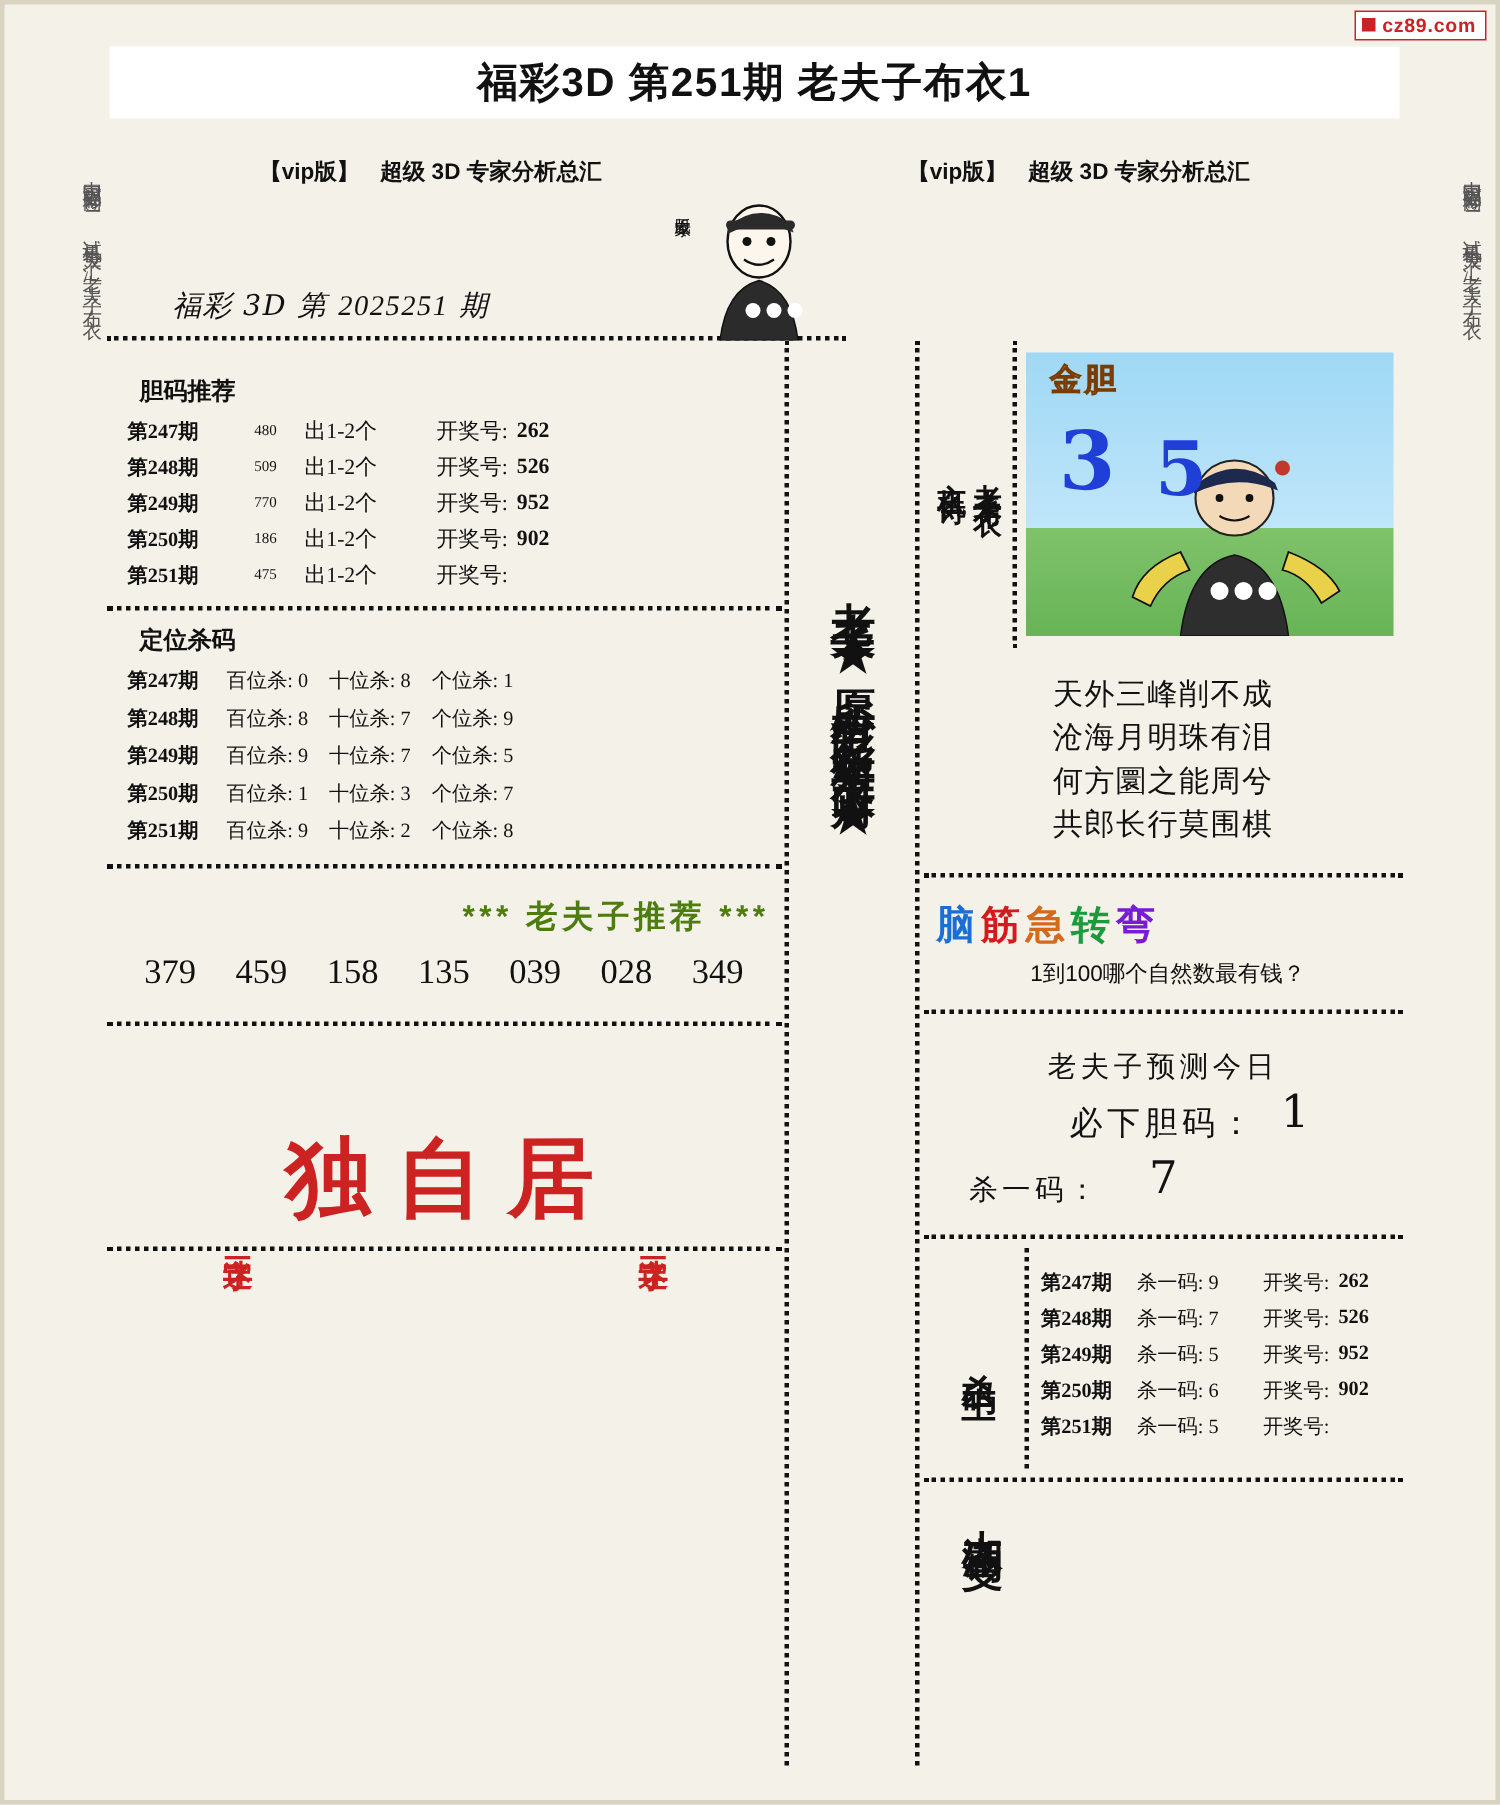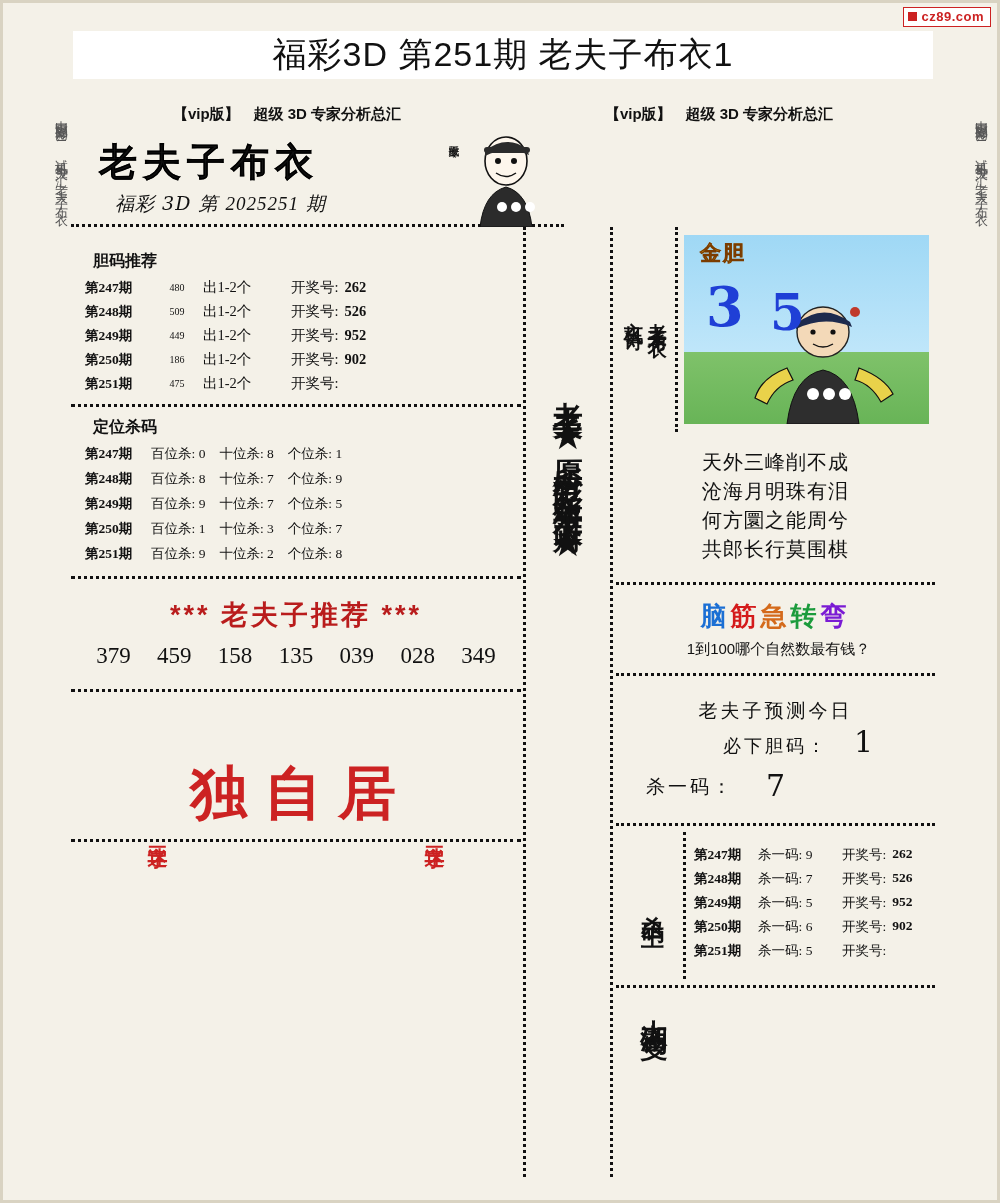--- a/index.html
+++ b/index.html
@@ -29,21 +29,21 @@
   .watermark .sq { width:9px; height:9px; background:#cc2222; display:inline-block; }
 
   
   .title-bar {
     position:absolute; left:70px; top:28px; width:860px; height:48px;
     background:#ffffff;
     display:flex; align-items:center; justify-content:center;
     z-index:20;
   }
   .title-bar .t {
-    font-size:34px; font-weight:normal; color:#111;
+    font-size:27px; font-weight:bold; color:#111;
     letter-spacing:1px;
   }
 
   
   .side-strip {
     position:absolute; top:95px; width:62px; height:1080px;
     font-size:13px; color:#555;
     writing-mode:vertical-rl;
     line-height:1.5;
     padding-top:12px;
@@ -121,21 +121,21 @@
 
   .killrow {
     display:flex; align-items:center; font-size:13.5px; color:#111;
     margin:7px 0 7px 6px; font-family:"Liberation Serif", serif;
   }
   .killrow .qi { width:66px; font-weight:bold; }
   .killrow .seg { margin-right:14px; }
   .killrow .seg b { font-weight:normal; }
 
   .rec-head {
-    text-align:center; font-size:27px; font-weight:bold; color:#b91c1c;
+    text-align:right; font-size:21px; font-weight:bold; color:#4d7c0f;
     letter-spacing:3px; margin:12px 0 10px;
   }
   .rec-nums {
     display:flex; justify-content:space-around; align-items:center;
     font-size:23px; color:#111; font-family:"Liberation Serif", serif;
     margin:6px 4px 14px;
   }
 
   .sanzi-panel { height:150px; display:flex; align-items:flex-end; justify-content:center; gap:12px; }
   .sanzi-tag {
@@ -186,37 +186,37 @@
   .big5 { position:absolute; left:86px; top:48px; font-size:50px; color:#1f3fd6;
           font-family:"DejaVu Serif", serif; font-weight:bold; z-index:3; }
   .figure { position:absolute; right:8px; bottom:0; width:170px; height:120px; z-index:2; }
 
   .poem {
     padding:10px 0 12px; text-align:center;
     font-size:20px; color:#111; line-height:1.45;
     font-family:"DejaVu Serif", serif; letter-spacing:1px;
   }
   .naojin {
-    text-align:center; font-size:26px; font-weight:bold; letter-spacing:4px;
+    font-size:26px; font-weight:bold; letter-spacing:4px;
     margin:8px 0 6px;
   }
   .naojin span:nth-child(1){ color:#1b6fd4; }
   .naojin span:nth-child(2){ color:#d41b1b; }
   .naojin span:nth-child(3){ color:#d46a1b; }
   .naojin span:nth-child(4){ color:#1b9b3c; }
   .naojin span:nth-child(5){ color:#7a1bd4; }
   .riddle { font-size:15px; color:#111; margin:4px 0 8px 6px;text-align:center; }
 
   .forecast { height:150px; position:relative; text-align:center; }
   .forecast .l1 {
     font-size:19px; color:#111; letter-spacing:3px; margin-top:16px;
     font-family:"DejaVu Serif", serif;
   }
   .forecast .l2 {
-    font-size:18px; color:#111; letter-spacing:3px; margin-top:10px;
+    font-size:22px; color:#111; letter-spacing:3px; margin-top:10px;
     font-family:Liberation Mono, monospace;
   }
   .forecast .l3 {
     font-size:19px; color:#111; letter-spacing:3px; margin-top:16px;
     font-family:"DejaVu Serif", serif; text-align:left; padding-left:22px;
   }
   .forecast .hand1 { position:absolute; right:62px; top:48px; font-size:30px;
                      font-family:"DejaVu Serif", serif; color:#111; }
   .forecast .hand2 { position:absolute; left:150px; top:92px; font-size:30px;
                      font-family:"DejaVu Serif", serif; color:#111; }
@@ -270,21 +270,20 @@
         <span class="vip">【vip版】</span>
         <span>超级 3D 专家分析总汇</span>
       </div>
       <div class="half">
         <span class="vip">【vip版】</span>
         <span>超级 3D 专家分析总汇</span>
       </div>
     </div>
 
     <div class="masthead">
-      <div class="mast-title">老夫子布衣</div>
       <div class="mast-sub">
         <span>福彩 3D 第</span>
         <span class="num">2025251</span>
         <span>期</span>
       </div>
       <div class="mascot">
         <div class="label">专家已版</div>
         <svg viewBox="0 0 110 96" width="110" height="96">
           <ellipse cx="62" cy="30" rx="21" ry="24" fill="#fdf6ec" stroke="#111" stroke-width="1.6"></ellipse>
           <path d="M41 20 q21 -17 42 -2 l2 6 q-23 -10 -44 1 z" fill="#2b2b2b"></path>
@@ -316,21 +315,21 @@
           </div>
           <div class="rowline">
             <span class="qi">第248期</span>
             <span class="v1">509</span>
             <span class="v2">出1-2个</span>
             <span class="kj">开奖号:</span>
             <span class="kjnum">526</span>
           </div>
           <div class="rowline">
             <span class="qi">第249期</span>
-            <span class="v1">449</span>
+            <span class="v1">770</span>
             <span class="v2">出1-2个</span>
             <span class="kj">开奖号:</span>
             <span class="kjnum">952</span>
           </div>
           <div class="rowline">
             <span class="qi">第250期</span>
             <span class="v1">186</span>
             <span class="v2">出1-2个</span>
             <span class="kj">开奖号:</span>
             <span class="kjnum">902</span>

